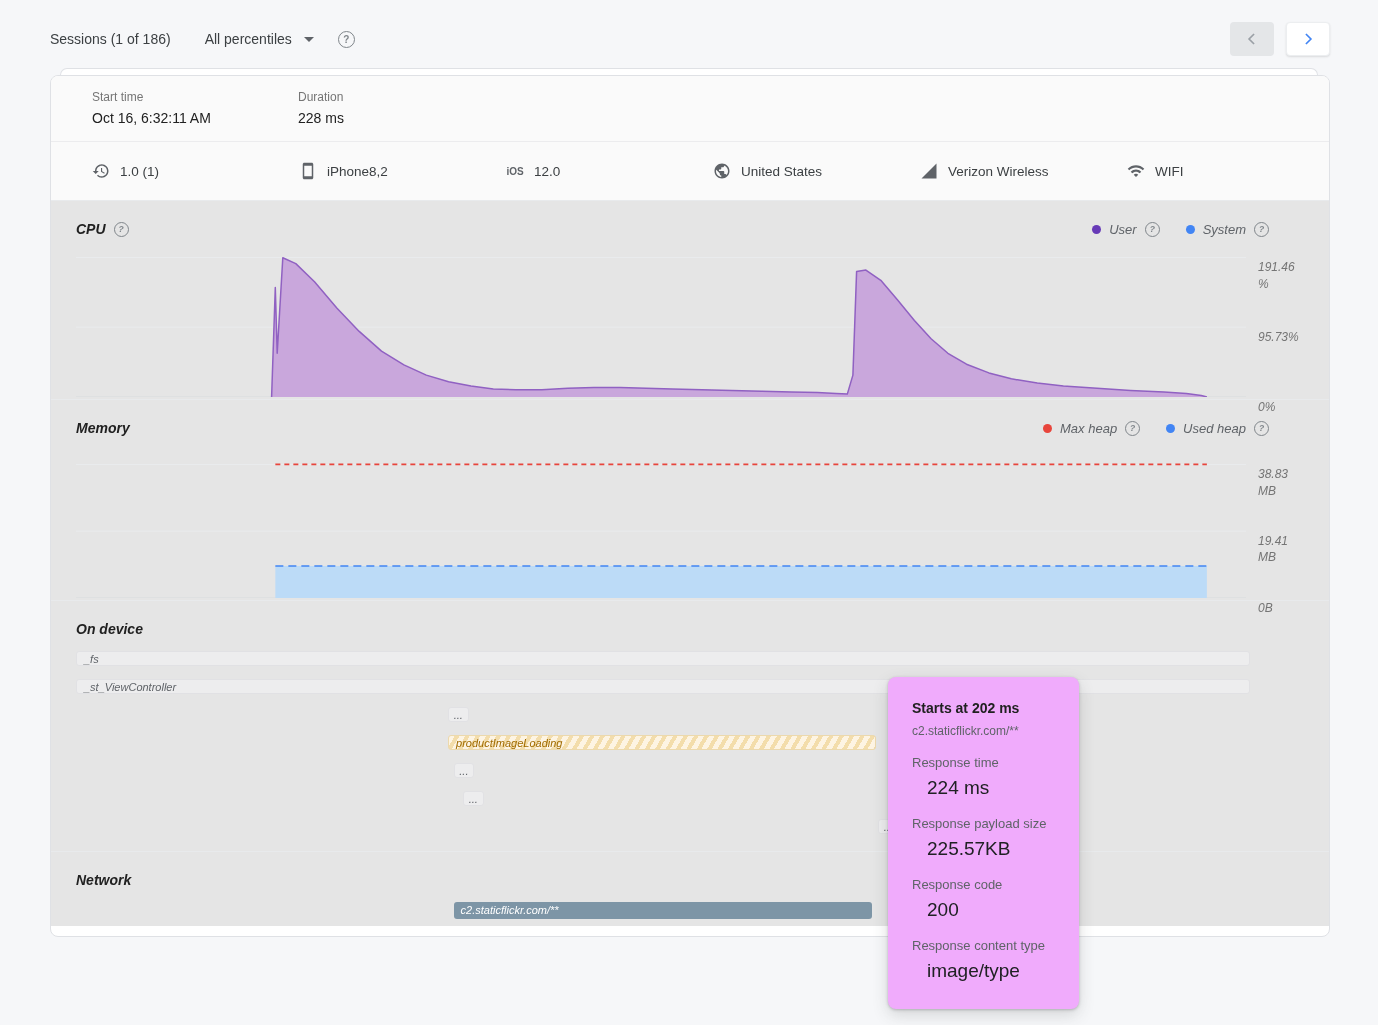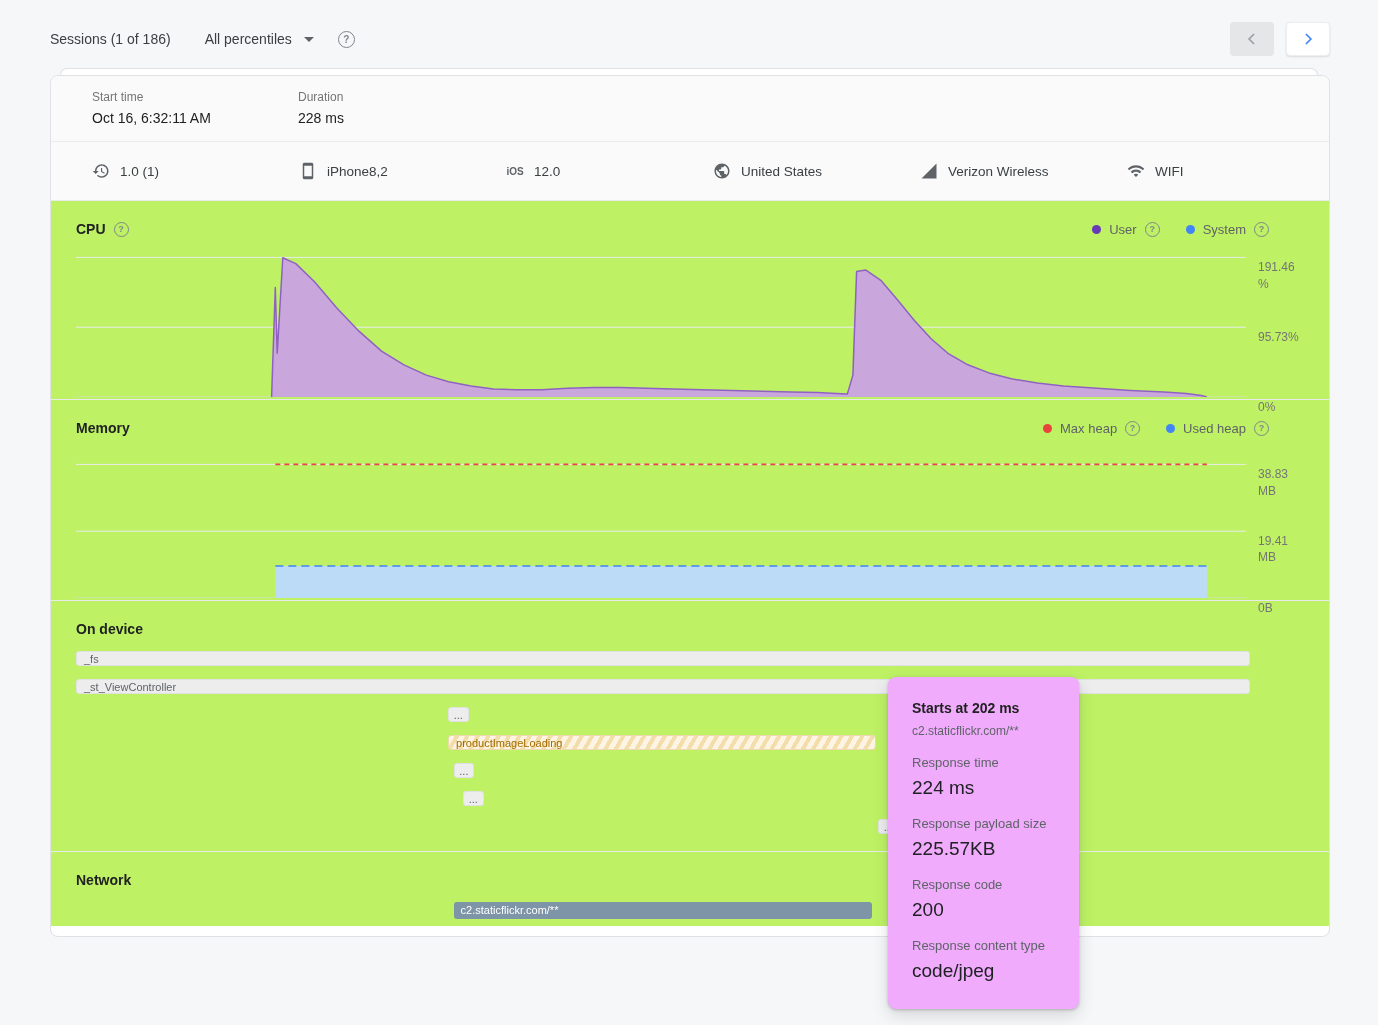--- a/index.html
+++ b/index.html
@@ -37,21 +37,21 @@
   .ios-txt { font-size:10px; font-weight:700; color:#5f6368; width:18px; text-align:center; }
   
   .timeline { position:relative; height:50px; border-bottom:1px solid #dadce0; background:#fff; }
   .timeline .inner { position:absolute; left:25px; width:1170px; top:0; bottom:0; }
   .tick-label { position:absolute; top:10px; font-size:12px; color:#757575; transform:translateX(-50%); white-space:nowrap; }
   .tick-label.first { transform:none; }
   .tick-label.last { transform:translateX(-100%); }
   .tick { position:absolute; bottom:0; width:1px; height:5px; background:#dadce0; }
   .tick.major { height:11px; background:#80868b; }
   
-  .section { padding-top:14px; border-bottom:1px solid #e8eaec; background:#bef264; }
+  .section { padding-top:14px; border-bottom:1px solid #e8eaec; background:#e5e5e5;font-style:italic; }
   .section:last-child { border-bottom:none; }
   .section-head { display:flex; align-items:center; height:28px; padding:0 60px 0 25px; }
   .section-title { font-size:14px; font-weight:700; color:#212121; margin-right:8px; }
   .legend { margin-left:auto; display:flex; align-items:center; gap:26px; }
   .legend-item { display:flex; align-items:center; gap:8px; }
   .dot { width:9px; height:9px; border-radius:50%; background:#999; }
   .legend-label { font-size:13px; color:#5f6368; }
   .chart-wrap { position:relative; margin:6px 0 2px 25px; width:1170px; }
   .chart-wrap svg { display:block; }
   .y-labels { position:absolute; left:1182px; top:0; width:54px; }
@@ -64,21 +64,21 @@
   .span-bar.trace { background:#ededee; border:1px solid #e1e1e4; color:#5f6368; }
   .span-bar.collapsed { background:#ededee; border:1px solid #e1e1e4; color:#5f6368; min-width:20px; text-align:center; padding:0 2px; }
   .span-bar.custom { background:repeating-linear-gradient(120deg,#fdf4e3 0px,#fdf4e3 5px,#f3ddab 5px,#f3ddab 9px); border:1px solid #ecd9ad; color:#a06b00; }
   .span-bar.network { background:#7d95a6; color:#ffffff; height:17px; line-height:16px; }
   
   .tooltip { position:absolute; left:888px; top:677px; width:191px; background:#f0abfc; border-radius:8px; padding:23px 24px 27px; box-shadow:0 1px 3px rgba(60,64,67,.3), 0 6px 16px rgba(60,64,67,.18); z-index:20; }
   .tt-title { font-size:14px; font-weight:700; color:#212121; }
   .tt-sub { font-size:12px; color:#5f6368; margin-top:8px; }
   .tt-field { margin-top:17px; }
   .tt-label { font-size:13px; color:#5f6368; }
-  .tt-value { font-size:19px; color:#202124; margin-top:7px; }
+  .tt-value { font-size:19px; color:#202124; margin-top:7px;margin-left:15px; }
 </style>
 </head>
 <body>
 
 <div class="topbar">
   <span class="sessions-label">Sessions (1 of 186)</span>
   <div class="pct-select">
     <span class="lbl">All percentiles</span>
     <span class="caret"></span>
   </div>
@@ -251,15 +251,15 @@
   <div class="tt-field">
     <div class="tt-label">Response payload size</div>
     <div class="tt-value">225.57KB</div>
   </div>
   <div class="tt-field">
     <div class="tt-label">Response code</div>
     <div class="tt-value">200</div>
   </div>
   <div class="tt-field">
     <div class="tt-label">Response content type</div>
-    <div class="tt-value">code/jpeg</div>
+    <div class="tt-value">image/type</div>
   </div>
 </aside>
 
 </body></html>

